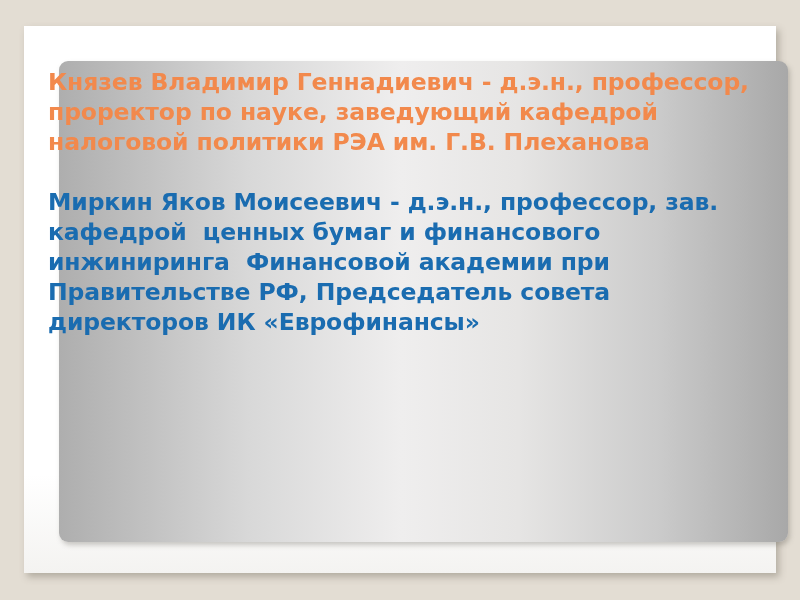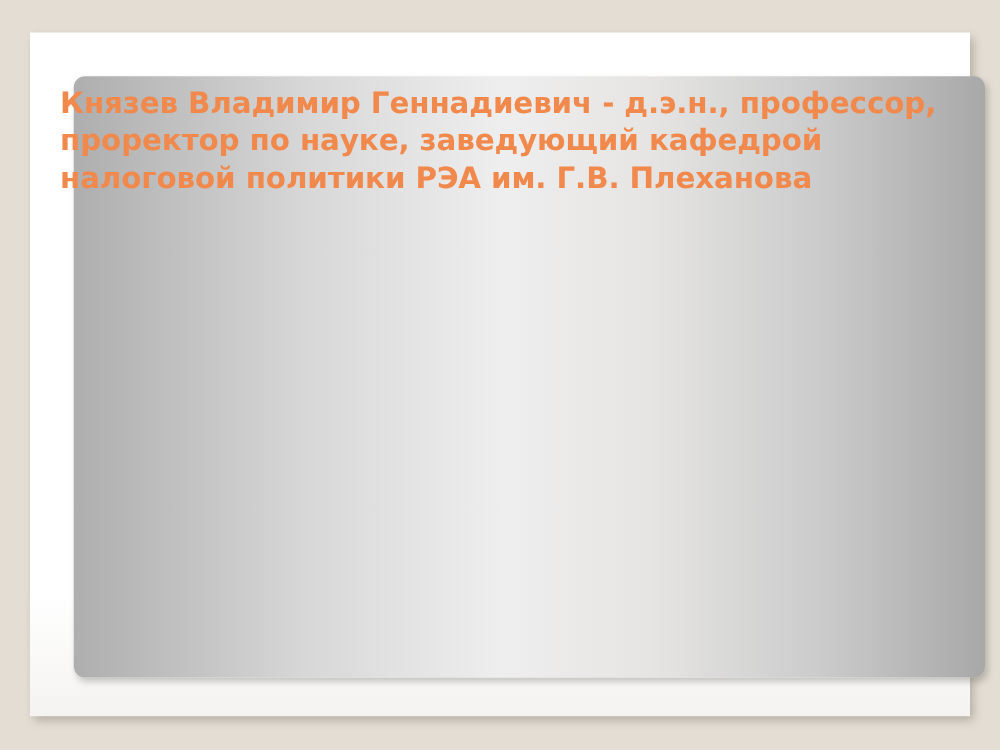--- a/index.html
+++ b/index.html
@@ -91,19 +91,20 @@
   <div id="slide-panel">
     <div id="content-box"></div>
   </div>
 
   <div id="text-layer">
 
     <p class="para orange">Князев Владимир Геннадиевич - д.э.н., профессор, проректор по науке, заведующий кафедрой налоговой политики РЭА им. Г.В. Плеханова</p>
 
     <div class="spacer-line">&nbsp;</div>
 
+    <p class="para blue">Миркин Яков Моисеевич - д.э.н., профессор, зав. кафедрой  ценных бумаг и финансового инжиниринга  Финансовой академии при Правительстве РФ, Председатель совета директоров ИК «Еврофинансы»</p>
 
     <div class="spacer-line">&nbsp;</div>
 
 
   </div>
 
 </div>
 
 </body></html>

